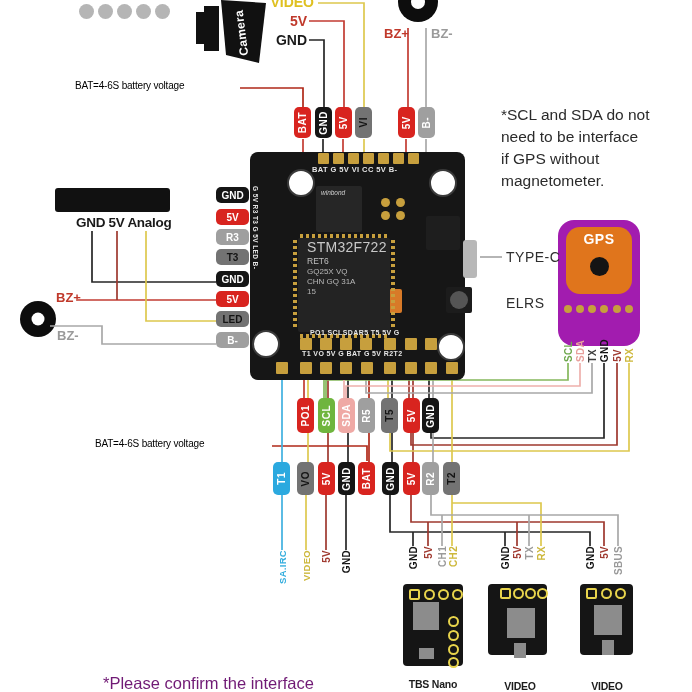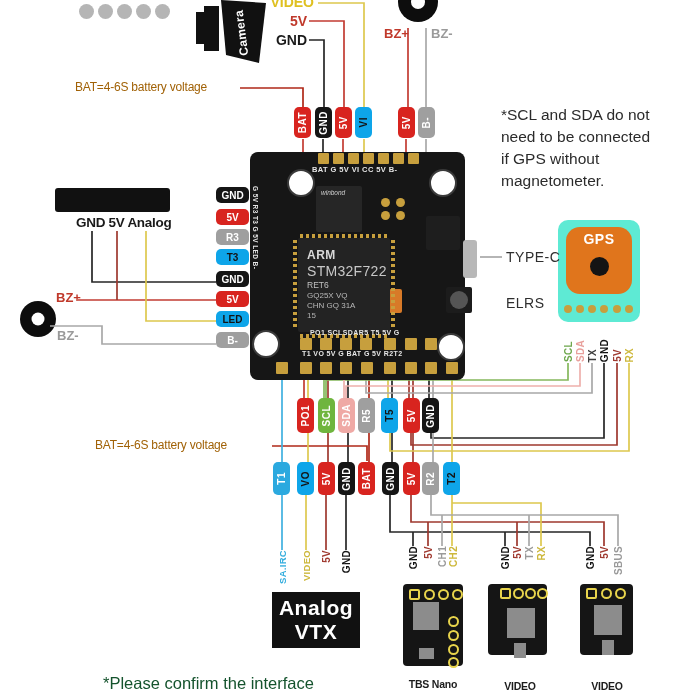--- a/index.html
+++ b/index.html
@@ -10,45 +10,45 @@
   svg.wires polyline, svg.wires line{fill:none;stroke-width:1.7;}
   .w-bk{stroke:#262626}.w-rd{stroke:#c23b32}.w-dr{stroke:#9e382e}.w-yl{stroke:#ddc84e}
   .w-gy{stroke:#a8a8a8}.w-gn{stroke:#85b85c}.w-pk{stroke:#eeb0ac}.w-cy{stroke:#3fb0e0}
   .w-bat{stroke:#b02818;stroke-width:3.5}
   
   .pill{position:absolute;border-radius:5px;display:flex;flex-direction:column;align-items:center;
         justify-content:center;color:#fff;font-weight:700;font-size:10px;z-index:3;}
   .pill .vt{writing-mode:vertical-rl;transform:rotate(180deg);letter-spacing:.5px;}
   .vpad{width:17px;}
   .hpad{width:33px;height:16px;border-radius:5px;font-size:10px;}
-  .p-red{background:#d8241f}.p-yel{background:#0ea5e9;color:#141414}.p-gry{background:#9f9f9f}
+  .p-red{background:#d8241f}.p-yel{background:#737373;color:#141414}.p-gry{background:#9f9f9f}
   .p-blk{background:#151515}.p-grn{background:#6fb53e}.p-pnk{background:#efa9a5}.p-blu{background:#2ba9df}
   
   .vlabel{position:absolute;display:flex;flex-direction:column;align-items:center;z-index:3;
           font-weight:700;font-size:10px;letter-spacing:.3px;}
   .vlabel .vt{writing-mode:vertical-rl;transform:rotate(180deg);}
   .vtop{justify-content:flex-start}.vbot{justify-content:flex-end}
   .c-grn{color:#6fa84e}.c-pnk{color:#e8a09c}.c-dk{color:#3d3d3d}.c-bk{color:#141414}
   .c-dr{color:#a03a30}.c-yl{color:#cdb83c}.c-cy{color:#35aede}.c-gy{color:#9a9a9a}
   
-  .note-red{position:absolute;color:#a16207;font-size:12px;z-index:3;letter-spacing:-.2px;}
+  .note-red{position:absolute;color:#000000;font-size:10px;z-index:3;letter-spacing:-.2px;}
   .note-blk{position:absolute;color:#2b2b2b;font-size:15.5px;line-height:22px;white-space:pre-line;z-index:3;}
-  .small-note{position:absolute;color:#14532d;font-size:16.5px;z-index:3;}
+  .small-note{position:absolute;color:#701a75;font-size:16.5px;z-index:3;}
   .plain{position:absolute;color:#2e2e2e;font-size:14px;z-index:3;}
   
   .board{position:absolute;left:250px;top:152px;width:215px;height:228px;background:#161616;
          border-radius:8px;z-index:2;}
   .hole{position:absolute;border-radius:50%;background:#fff;border:2px solid #3a3a3a;z-index:2;}
   .gold{position:absolute;background:#c79f3d;z-index:2;border-radius:1px;}
   .silk{position:absolute;color:#e6e6e6;font-weight:700;z-index:3;letter-spacing:.4px;}
   .chip{position:absolute;background:#262626;z-index:2;border-radius:2px;}
   .pinstrip-h{position:absolute;height:4px;background:repeating-linear-gradient(90deg,#c79f3d 0 3px,transparent 3px 6px);z-index:2;}
   .pinstrip-v{position:absolute;width:4px;background:repeating-linear-gradient(180deg,#c79f3d 0 3px,transparent 3px 6px);z-index:2;}
   
-  .gps-body{position:absolute;left:558px;top:220px;width:82px;height:102px;background:#5eead4;border-radius:10px;z-index:2;}
+  .gps-body{position:absolute;left:558px;top:220px;width:82px;height:126px;background:#a21caf;border-radius:16px;z-index:2;}
   .gps-ceramic{position:absolute;left:8px;top:7px;width:66px;height:67px;background:#e0751c;border-radius:14px;z-index:3;}
   .gps-dot{position:absolute;border-radius:50%;background:#c79f3d;width:8px;height:8px;z-index:3;}
   .vtx-box{position:absolute;left:272px;top:592px;width:88px;height:56px;background:#111;color:#fff;
            display:flex;flex-direction:column;align-items:center;justify-content:center;z-index:3;
            font-weight:700;font-size:21px;line-height:24px;letter-spacing:.5px;}
   .rx-board{position:absolute;background:#151515;border-radius:4px;z-index:2;}
   .ring{position:absolute;width:7px;height:7px;border:2.5px solid #e8d44c;border-radius:50%;z-index:3;}
   .ring.sq{border-radius:2px;}
   .rx-chip{position:absolute;background:#8c8c8c;z-index:3;}
   .rx-name{position:absolute;font-weight:700;font-size:10.5px;color:#1c1c1c;text-align:center;z-index:3;letter-spacing:-.2px;}
@@ -154,21 +154,21 @@
   <div class="plain" style="left:262px;top:32px;width:45px;text-align:right;font-weight:700;color:#1a1a1a;">GND</div>
 
   <div class="plain" style="left:384px;top:26px;font-weight:700;color:#c0392b;font-size:13px;">BZ+</div>
   <div class="plain" style="left:431px;top:26px;font-weight:700;color:#9a9a9a;font-size:13px;">BZ-</div>
   <div class="plain" style="left:56px;top:290px;font-weight:700;color:#c0392b;font-size:13px;">BZ+</div>
   <div class="plain" style="left:57px;top:328px;font-weight:700;color:#9a9a9a;font-size:13px;">BZ-</div>
 
   <div class="note-red" style="left:75px;top:80px;">BAT=4-6S battery voltage</div>
   <div class="note-red" style="left:95px;top:438px;">BAT=4-6S battery voltage</div>
   <div class="note-blk" style="left:501px;top:104px;width:190px;">*SCL and SDA do not
-need to be connected
+need to be interface
 if GPS without
 magnetometer.</div>
   <div class="small-note" style="left:103px;top:674px;">*Please confirm the interface</div>
 
   <div class="conn-bar"></div>
   <div class="conn-dot" style="left:79px;"></div>
   <div class="conn-dot" style="left:98px;"></div>
   <div class="conn-dot" style="left:117px;"></div>
   <div class="conn-dot" style="left:136px;"></div>
   <div class="conn-dot" style="left:155px;"></div>
@@ -195,21 +195,20 @@
   </div>
 
   <div class="chip" style="left:426px;top:216px;width:34px;height:34px;background:#1e1e1e;"></div>
   <div class="abs" style="left:389px;top:289px;width:13px;height:24px;background:#d87a28;z-index:2;border-radius:2px;"></div>
   <div class="gold" style="left:381px;top:198px;width:9px;height:9px;border-radius:50%;"></div>
   <div class="gold" style="left:396px;top:198px;width:9px;height:9px;border-radius:50%;"></div>
   <div class="gold" style="left:381px;top:211px;width:9px;height:9px;border-radius:50%;"></div>
   <div class="gold" style="left:396px;top:211px;width:9px;height:9px;border-radius:50%;"></div>
 
   <div class="chip" style="left:298px;top:238px;width:92px;height:94px;background:#232323;">
-    <div style="color:#d8d8d8;font-weight:700;font-size:12px;padding:10px 0 0 9px;letter-spacing:.5px;">ARM</div>
     <div style="color:#c8c8c8;font-size:14px;padding:1px 0 0 9px;letter-spacing:.3px;">STM32F722</div>
     <div style="color:#c0c0c0;font-size:8.5px;padding:1px 0 0 9px;">RET6</div>
     <div style="color:#b8b8b8;font-size:8px;padding:1px 0 0 9px;">GQ25X VQ</div>
     <div style="color:#b8b8b8;font-size:8px;padding:1px 0 0 9px;">CHN GQ 31A</div>
     <div style="color:#b0b0b0;font-size:8px;padding:1px 0 0 9px;">15</div>
   </div>
   <div class="pinstrip-h" style="left:300px;top:234px;width:88px;"></div>
   <div class="pinstrip-h" style="left:300px;top:334px;width:88px;"></div>
   <div class="pinstrip-v" style="left:293px;top:240px;height:90px;"></div>
   <div class="pinstrip-v" style="left:391px;top:240px;height:90px;"></div>
@@ -370,24 +369,20 @@
     </div>
   <div class="vlabel vtop c-yl" style="left:299px;top:550px;height:40px;width:14px;font-size:9.5px;">
       <span class="vt">VIDEO</span>
     </div>
   <div class="vlabel vtop c-dr" style="left:319px;top:550px;height:40px;width:14px;">
       <span class="vt">5V</span>
     </div>
   <div class="vlabel vtop c-bk" style="left:339px;top:550px;height:40px;width:14px;">
       <span class="vt">GND</span>
     </div>
-  <div class="vtx-box">
-    <div>Analog</div>
-    <div>VTX</div>
-  </div>
 
   <div class="vlabel vtop c-bk" style="left:407px;top:546px;height:38px;width:12px;">
       <span class="vt">GND</span>
     </div>
   <div class="vlabel vtop c-dr" style="left:422px;top:546px;height:38px;width:12px;">
       <span class="vt">5V</span>
     </div>
   <div class="vlabel vtop c-gy" style="left:436px;top:546px;height:38px;width:12px;">
       <span class="vt">CH1</span>
     </div>

